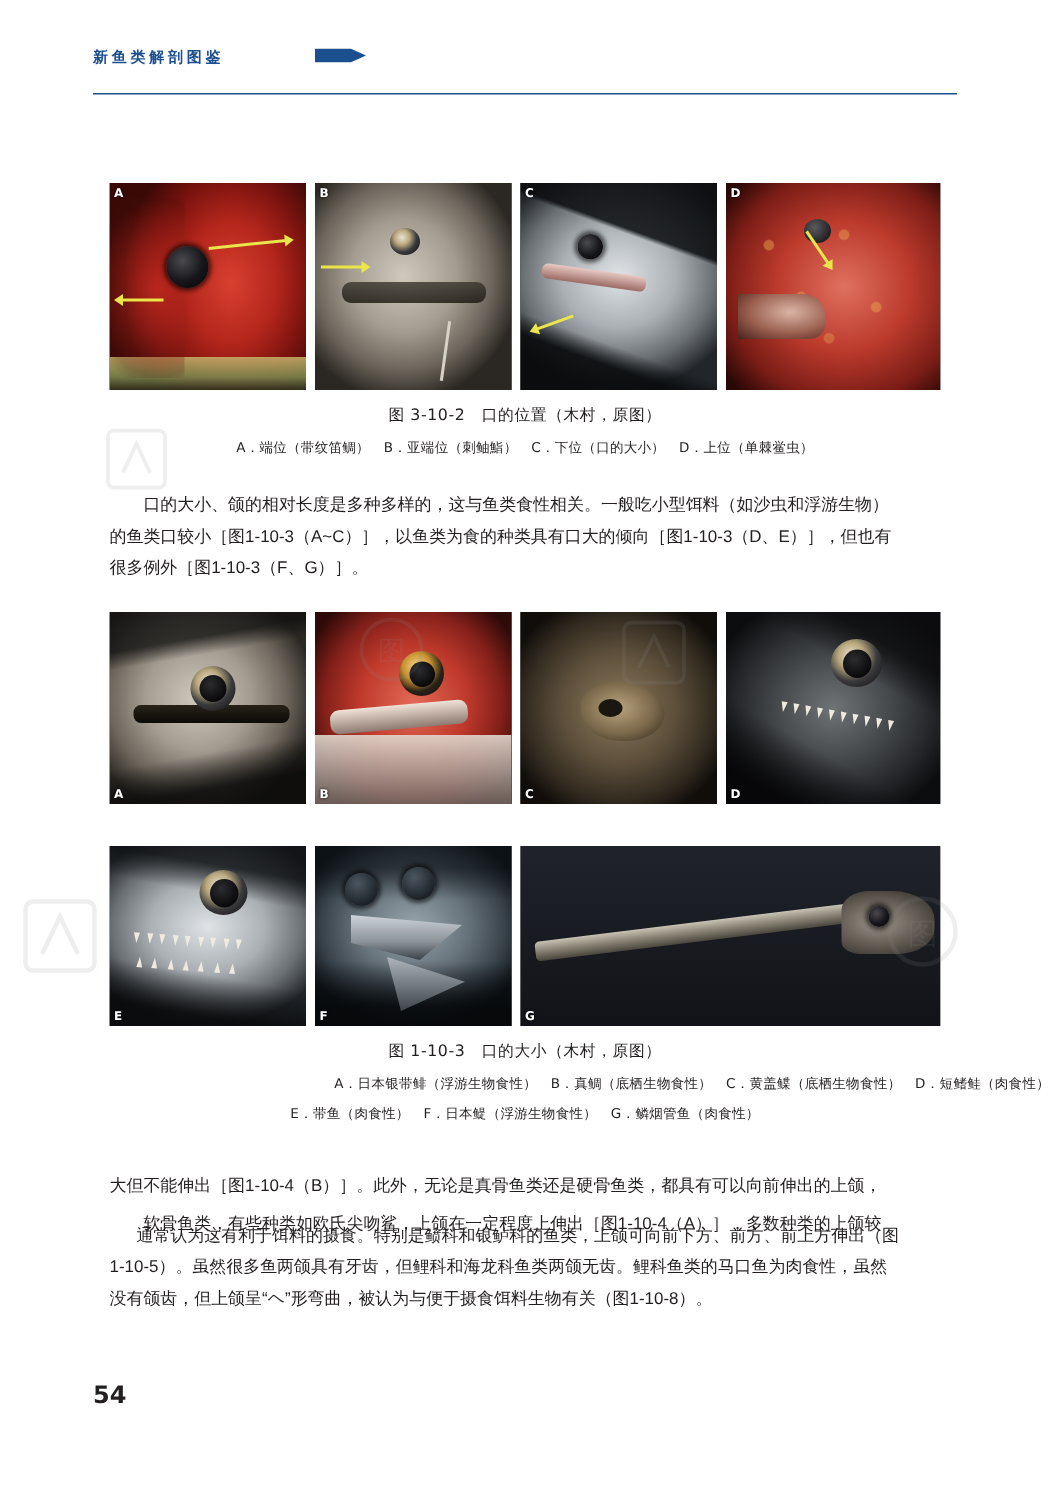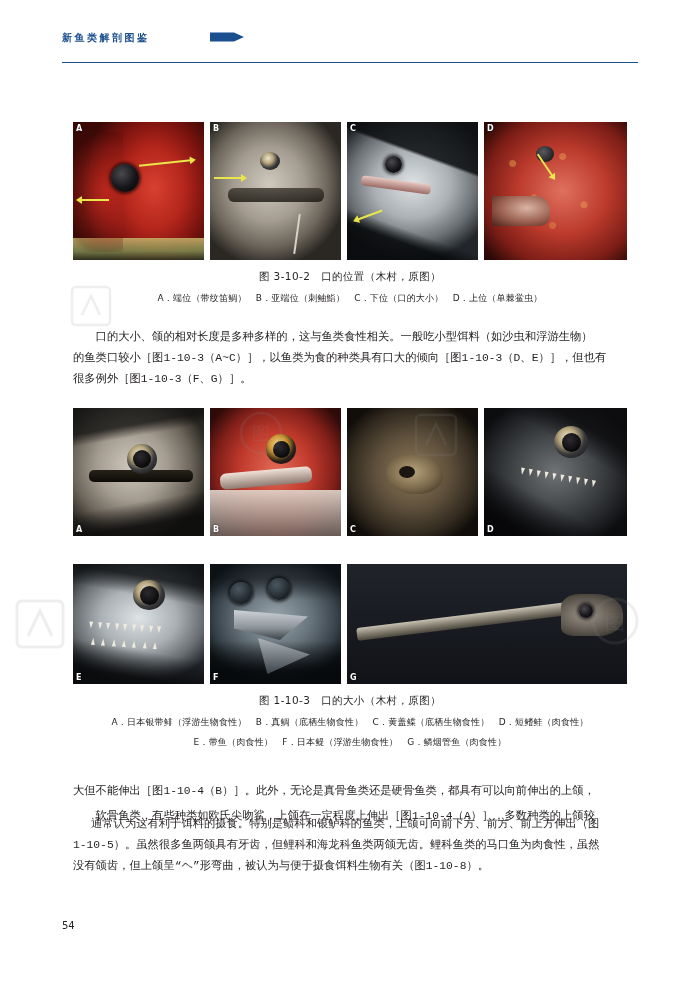--- a/index.html
+++ b/index.html
@@ -50,21 +50,21 @@
     background: #1b4f8f;
   }
 
   
   .para {
     position: absolute;
     font-size: 11.3px;
     line-height: 21px;
     color: #231f20;
     text-align: justify;
-    font-family: Liberation Mono, monospace;
+    font-family: Liberation Sans, sans-serif;
   }
   .fig-caption {
     position: absolute;
     width: 700px;
     left: 0;
     text-align: center;
     font-size: 10.5px;
     color: #231f20;
     letter-spacing: 0.4px;
   }
@@ -74,22 +74,22 @@
     left: 0;
     text-align: center;
     font-size: 9px;
     color: #231f20;
     letter-spacing: 0.2px;
   }
   .page-number {
     position: absolute;
     left: 62px;
     top: 920px;
-    font-size: 10px;
-    font-weight: normal;
+    font-size: 16px;
+    font-weight: bold;
     color: #231f20;
   }
 
   
   .plate {
     position: absolute;
     overflow: hidden;
     background: #0a0a0c;
   }
   .plate .panel-letter {
@@ -395,21 +395,21 @@
   <div class="cell" style="left:274px; top:0; width:280px; height:120px;">
     <div style="position:absolute;inset:0;background:linear-gradient(180deg,#20232a 0%, #111318 100%);"></div>
     <div class="snout-tube" style="left:10px; top:64px; width:214px; height:13px; transform:rotate(-7deg); transform-origin:left center;"></div>
     <div style="position:absolute;left:214px;top:30px;width:62px;height:42px;background:radial-gradient(ellipse at 40% 50%, #9d958a 0%, #5e5850 55%, #26231e 100%);border-radius:30% 45% 40% 20%;"></div>
     <div class="eyeA" style="left:232px; top:40px; width:14px; height:14px;"></div>
     <div class="panel-letter pl-bl">G</div>
   </div>
 </div>
 
 <div class="fig-caption" style="top:694px;">图 1-10-3　口的大小（木村，原图）</div>
-<div class="fig-legend" style="top:716px;">A．日本银带鲱（浮游生物食性）　B．真鲷（底栖生物食性）　C．黄盖鲽（底栖生物食性）　D．短鳍鲑（肉食性）</div>
+<div class="fig-legend" style="top:716px;text-align:right;">A．日本银带鲱（浮游生物食性）　B．真鲷（底栖生物食性）　C．黄盖鲽（底栖生物食性）　D．短鳍鲑（肉食性）</div>
 <div class="fig-legend" style="top:736px;">E．带鱼（肉食性）　F．日本鳀（浮游生物食性）　G．鳞烟管鱼（肉食性）</div>
 
 <div class="para" style="left:73px; top:772px; width:554px;margin-top:34px;">　　软骨鱼类，有些种类如欧氏尖吻鲨，上颌在一定程度上伸出［图1-10-4（A）］，多数种类的上颌较</div>
 <div class="para" style="left:73px; top:781px; width:554px;">大但不能伸出［图1-10-4（B）］。此外，无论是真骨鱼类还是硬骨鱼类，都具有可以向前伸出的上颌，</div>
 <div class="para" style="left:91px; top:814px; width:554px;">通常认为这有利于饵料的摄食。特别是鲼科和银鲈科的鱼类，上颌可向前下方、前方、前上方伸出（图</div>
 <div class="para" style="left:73px; top:835px; width:554px;">1-10-5）。虽然很多鱼两颌具有牙齿，但鲤科和海龙科鱼类两颌无齿。鲤科鱼类的马口鱼为肉食性，虽然</div>
 <div class="para" style="left:73px; top:856px; width:554px;">没有颌齿，但上颌呈“ヘ”形弯曲，被认为与便于摄食饵料生物有关（图1-10-8）。</div>
 
 <div class="page-number">54</div>
 

